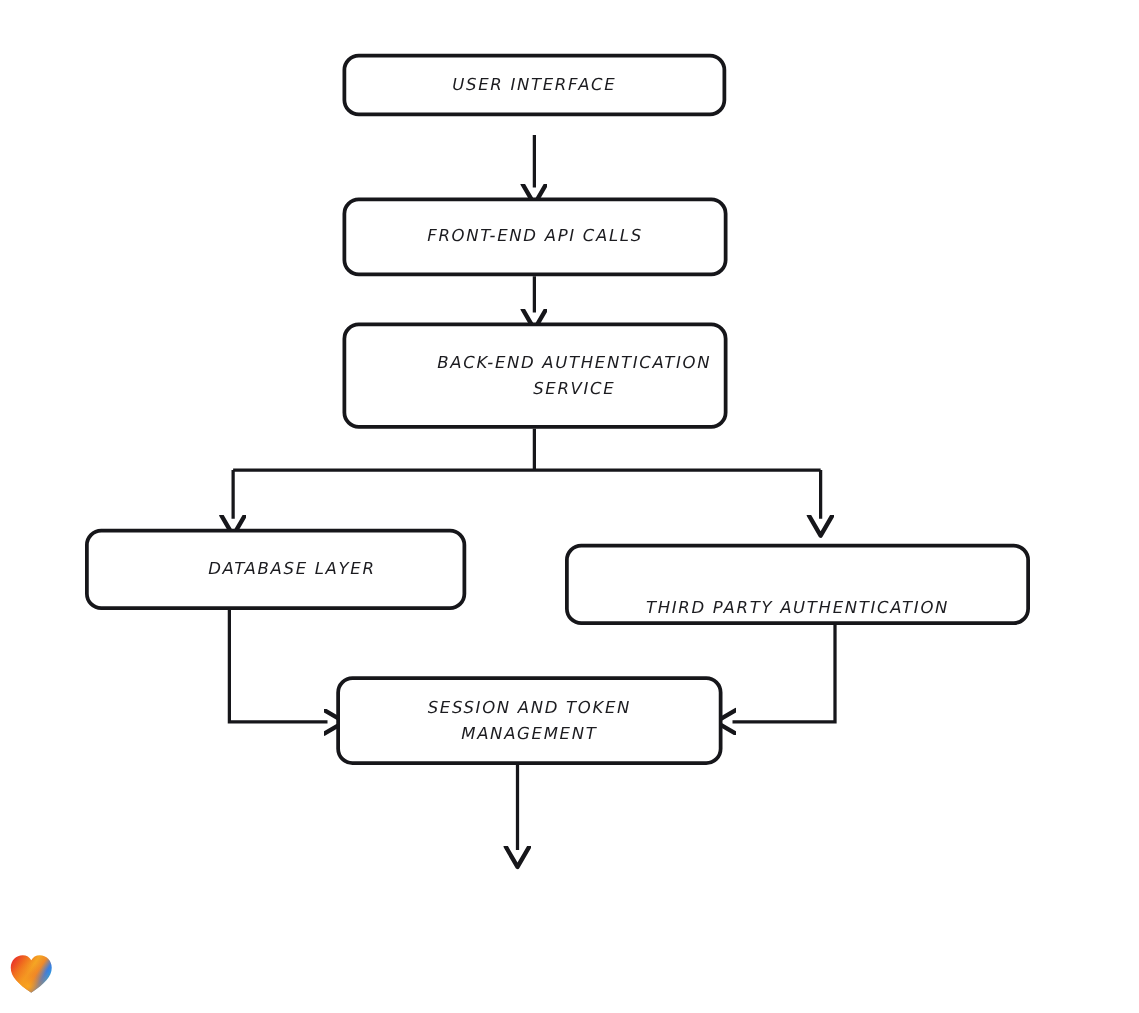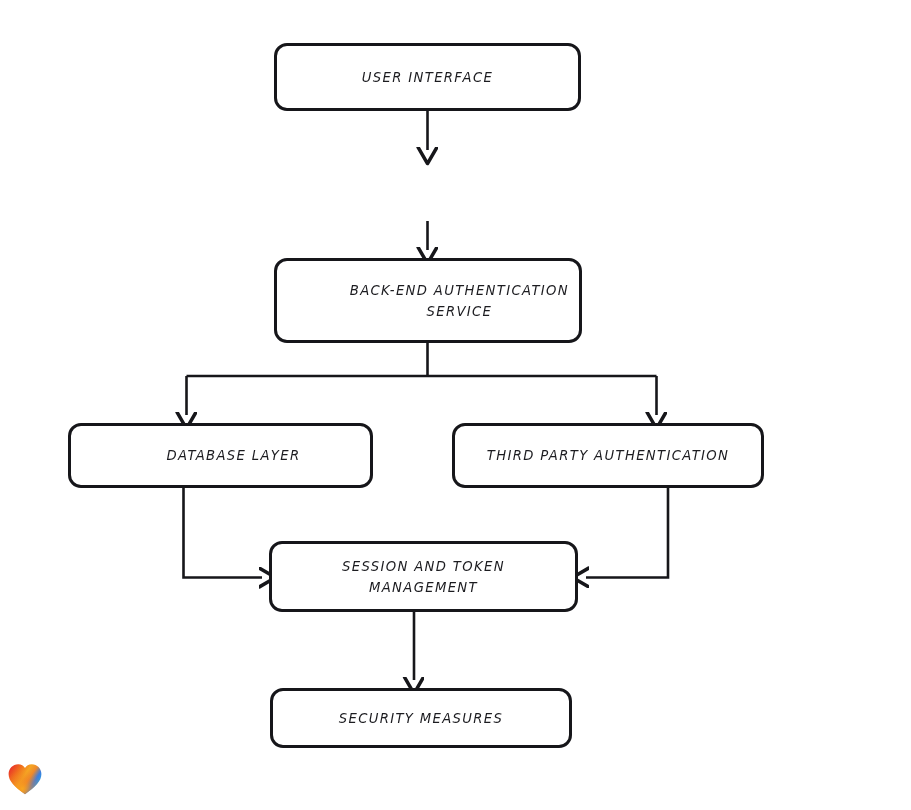--- a/index.html
+++ b/index.html
@@ -50,25 +50,25 @@
     line-height: 21px;
     color: #1c1c20;
     text-align: center;
     text-transform: uppercase;
     font-variant: small-caps;
     white-space: pre-line;
     padding: 0 10px;
     user-select: none;
   }
   
-  #node-user-interface      { left: 274px; top: 43px;  width: 307px; height: 68px; }
+  #node-user-interface      { left: 274px; top: 43px;  width: 307px; height: 50px; }
   #node-frontend-api-calls  { left: 274px; top: 158px; width: 308px; height: 63px; }
   #node-backend-auth        { left: 274px; top: 258px; width: 308px; height: 85px; justify-content: flex-end; }
   #node-database-layer      { left: 68px;  top: 423px; width: 305px; height: 65px; padding-left: 26px; }
-  #node-third-party-auth    { left: 452px; top: 423px; width: 312px; height: 65px; }
+  #node-third-party-auth    { left: 452px; top: 435px; width: 372px; height: 65px; align-items: flex-end; }
   #node-session-token       { left: 269px; top: 541px; width: 309px; height: 71px; }
   #node-security-measures   { left: 270px; top: 688px; width: 302px; height: 60px; }
 
   #heart-badge {
     position: absolute;
     left: 8px;
     top: 763px;
     width: 34px;
     height: 32px;
     z-index: 5;
@@ -105,42 +105,42 @@
       <path d="M668,488 L668,577.5 L586,577.5" marker-end="url(#arrowhead)"></path>
 
       <path d="M414,604 L414,680" marker-end="url(#arrowhead)"></path>
     </g>
   </svg>
 
   <div class="node-box" id="node-user-interface">
     <span class="node-label">User Interface</span>
   </div>
 
+  <div class="node-box" id="node-frontend-api-calls">
+    <span class="node-label">Front-End API Calls</span>
+  </div>
 
   <div class="node-box" id="node-backend-auth">
     <span class="node-label">Back-End Authentication
 Service</span>
   </div>
 
   <div class="node-box" id="node-database-layer">
     <span class="node-label">Database Layer</span>
   </div>
 
   <div class="node-box" id="node-third-party-auth">
     <span class="node-label">Third Party Authentication</span>
   </div>
 
   <div class="node-box" id="node-session-token">
     <span class="node-label">Session and Token
 Management</span>
   </div>
 
-  <div class="node-box" id="node-security-measures">
-    <span class="node-label">Security Measures</span>
-  </div>
 
   <svg id="heart-badge" viewBox="0 0 34 32">
     <defs>
       <linearGradient id="heart-grad" x1="0" y1="0.12" x2="1" y2="0.72">
         <stop offset="0%" stop-color="#e8292b"></stop>
         <stop offset="26%" stop-color="#f0701e"></stop>
         <stop offset="47%" stop-color="#f5a623"></stop>
         <stop offset="62%" stop-color="#ef8a2a"></stop>
         <stop offset="78%" stop-color="#3b7de0"></stop>
         <stop offset="100%" stop-color="#27b5d9"></stop>

